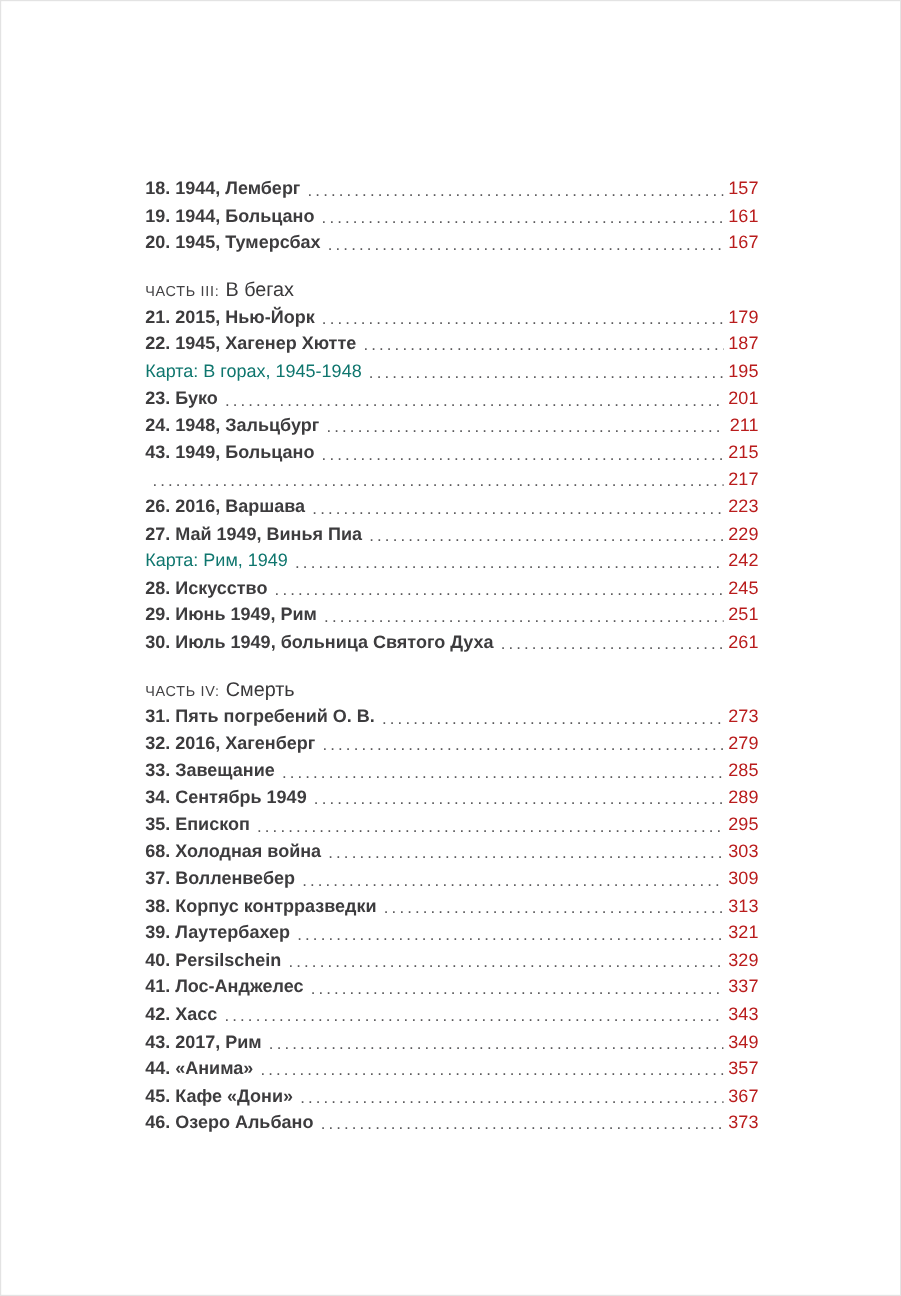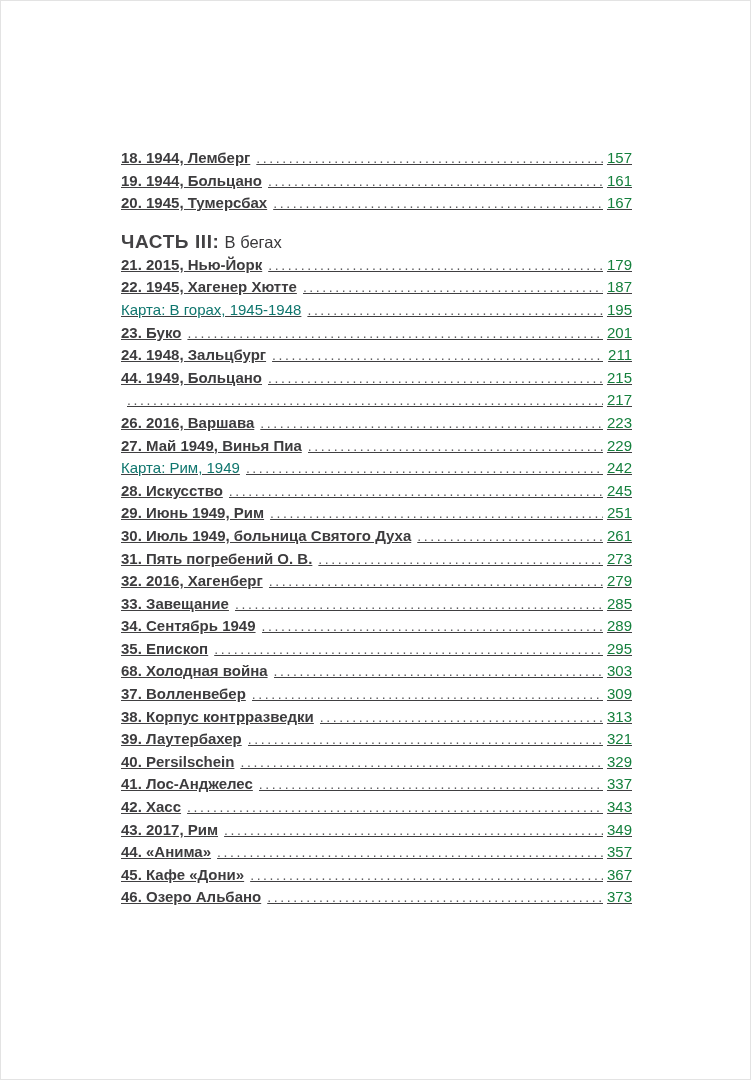--- a/index.html
+++ b/index.html
@@ -24,21 +24,20 @@
     width: 511px;
     top: 146px;
   }
   .toc-row {
     display: flex;
     align-items: flex-start;
     height: 22.6px;
     font-size: 15px;
     line-height: 22.6px;
     white-space: nowrap;
-    text-decoration: underline;
   }
   .toc-row .toc-title {
     flex: 0 0 auto;
     color: #3d3c3e;
   }
   .toc-row.chapter .toc-title {
     font-weight: bold;
   }
   .toc-row.map .toc-title {
     font-weight: normal;
@@ -51,32 +50,32 @@
     letter-spacing: 2.6px;
     color: #5a595b;
     font-weight: normal;
     font-size: 14px;
   }
   .toc-page {
     flex: 0 0 auto;
     min-width: 26px;
     text-align: right;
     font-weight: normal;
-    color: #15803d;
+    color: #b91c1c;
   }
   .section-header {
     height: 24px;
     line-height: 24px;
     margin-top: 15px;
     white-space: nowrap;
   }
   .section-prefix {
-    font-size: 19px;
+    font-size: 12px;
     letter-spacing: 0.6px;
-    font-weight: bold;
+    font-weight: normal;
     color: #434244;
   }
   .section-title {
     font-size: 16.5px;
     font-weight: normal;
     color: #39383a;
     margin-left: 5px;
   }
 </style>
 </head>
@@ -119,21 +118,21 @@
         <span class="toc-title">23. Буко</span>
         <span class="toc-dots">........................................................................................................................</span>
         <span class="toc-page">201</span>
       </div>
       <div class="toc-row chapter">
         <span class="toc-title">24. 1948, Зальцбург</span>
         <span class="toc-dots">........................................................................................................................</span>
         <span class="toc-page">211</span>
       </div>
       <div class="toc-row chapter">
-        <span class="toc-title">44. 1949, Больцано</span>
+        <span class="toc-title">43. 1949, Больцано</span>
         <span class="toc-dots">........................................................................................................................</span>
         <span class="toc-page">215</span>
       </div>
       <div class="toc-row map">
         <span class="toc-dots">........................................................................................................................</span>
         <span class="toc-page">217</span>
       </div>
       <div class="toc-row chapter">
         <span class="toc-title">26. 2016, Варшава</span>
         <span class="toc-dots">........................................................................................................................</span>
@@ -157,20 +156,21 @@
       <div class="toc-row chapter">
         <span class="toc-title">29. Июнь 1949, Рим</span>
         <span class="toc-dots">........................................................................................................................</span>
         <span class="toc-page">251</span>
       </div>
       <div class="toc-row chapter">
         <span class="toc-title">30. Июль 1949, больница Святого Духа</span>
         <span class="toc-dots">........................................................................................................................</span>
         <span class="toc-page">261</span>
       </div>
+      <div class="section-header"><span class="section-prefix">ЧАСТЬ IV:</span><span class="section-title">Смерть</span></div>
       <div class="toc-row chapter">
         <span class="toc-title">31. Пять погребений О. В.</span>
         <span class="toc-dots">........................................................................................................................</span>
         <span class="toc-page">273</span>
       </div>
       <div class="toc-row chapter">
         <span class="toc-title">32. 2016, Хагенберг</span>
         <span class="toc-dots">........................................................................................................................</span>
         <span class="toc-page">279</span>
       </div>

